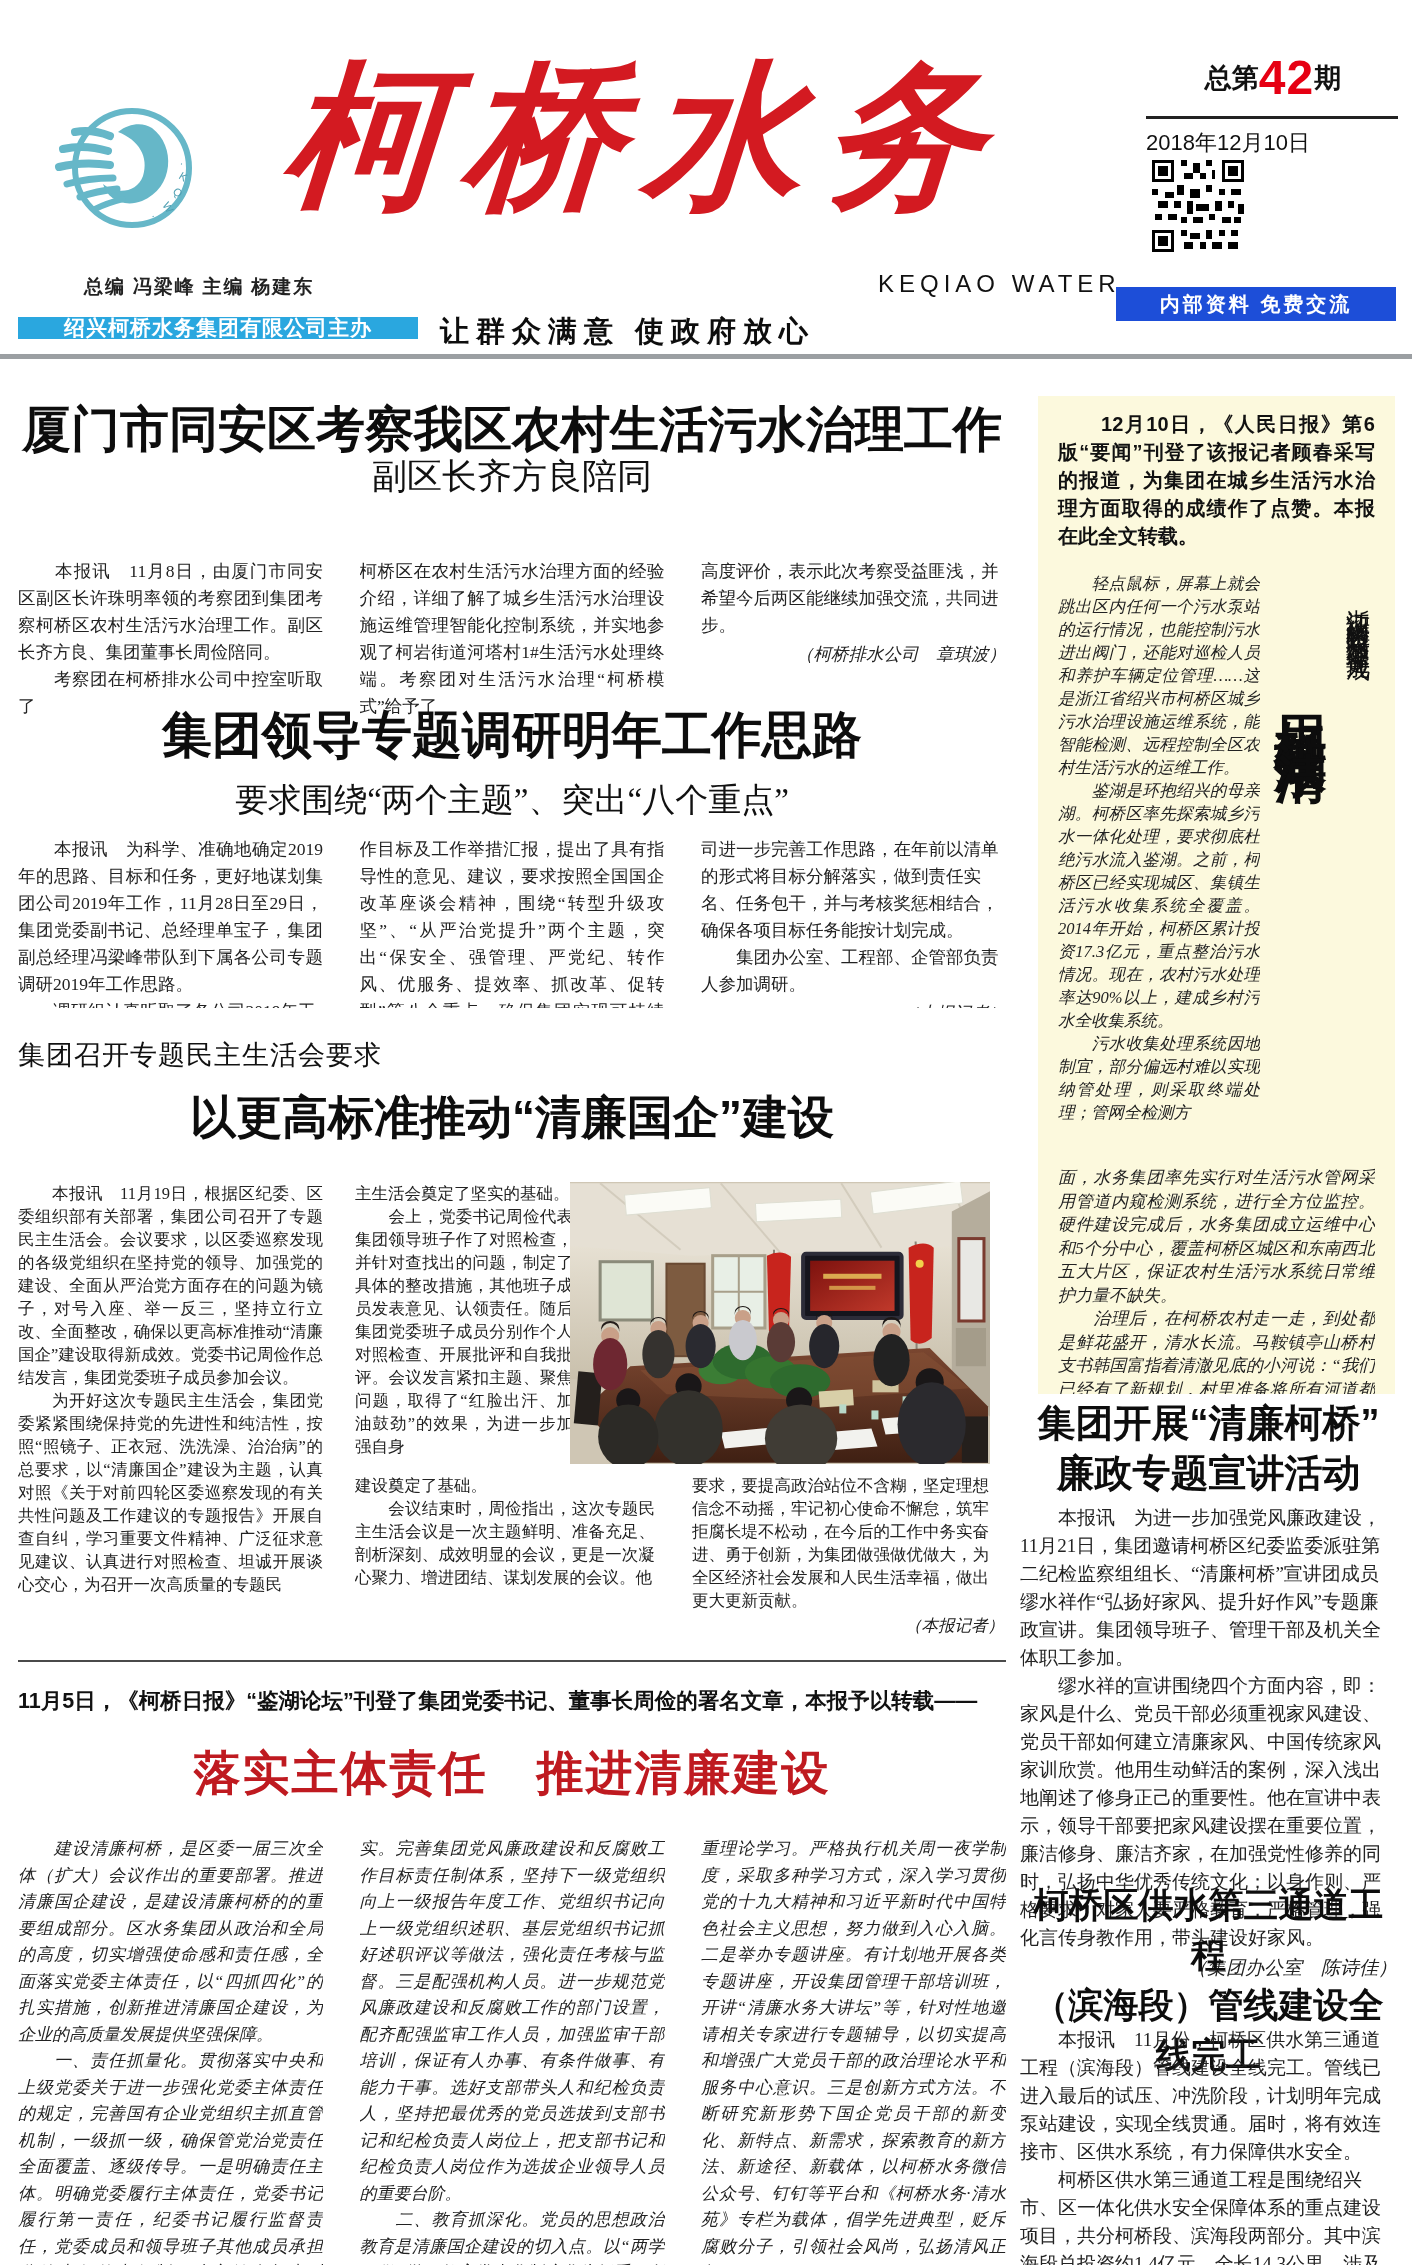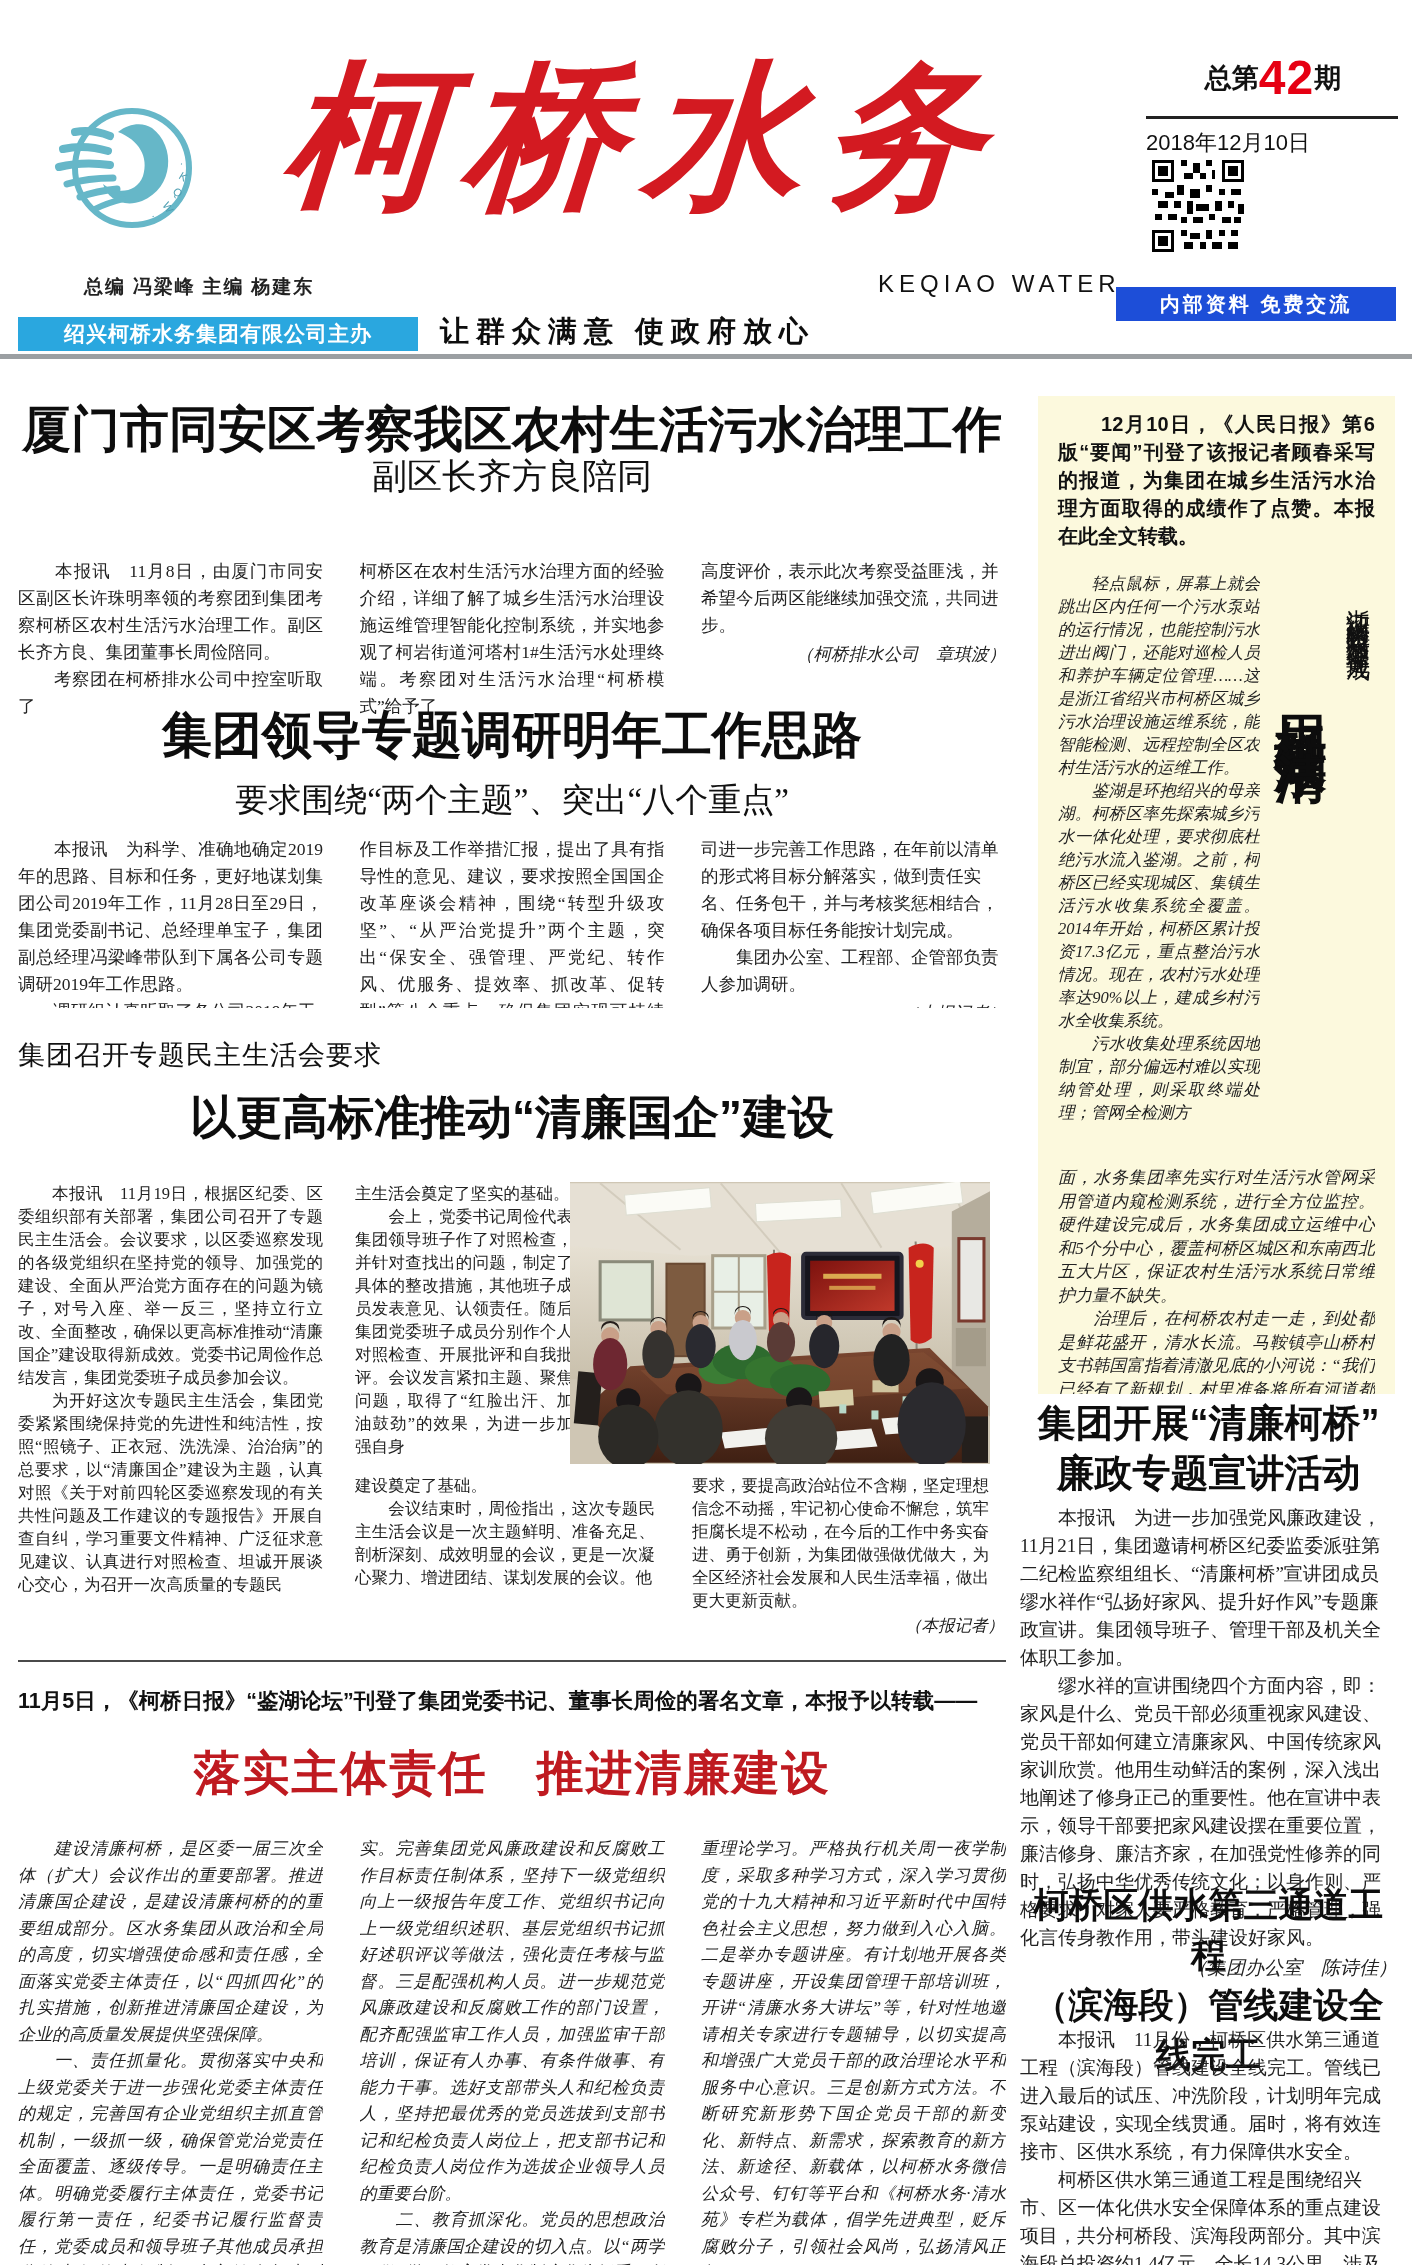--- a/index.html
+++ b/index.html
@@ -22,21 +22,21 @@
   .date-line{left:1146px;top:128px;width:252px;text-align:left;font-size:22px;
     font-family:"Liberation Sans",sans-serif;color:#111;}
   .qr{left:1152px;top:160px;width:92px;height:92px;}
   .staff-line{left:52px;top:274px;font-family:Liberation Serif, serif;font-size:19px;
     font-weight:700;color:#222;letter-spacing:2px;margin-left:32px;}
   .english-title{left:878px;top:270px;font-family:"Liberation Sans",sans-serif;font-size:24px;
     color:#111;letter-spacing:5px;}
   .badge{left:1116px;top:287px;width:280px;height:34px;background:#1d4ed8;color:#fff;
     font-family:"Liberation Sans",sans-serif;font-size:20px;font-weight:700;
     display:flex;align-items:center;justify-content:center;letter-spacing:3px;}
-  .orgbar{left:18px;top:317px;width:400px;height:34px;background:#2aa7df;color:#fff;
+  .orgbar{left:18px;top:317px;width:400px;height:22px;background:#2aa7df;color:#fff;
     font-family:"Liberation Sans",sans-serif;font-size:21px;font-weight:700;
     display:flex;align-items:center;justify-content:center;letter-spacing:1px;}
   .slogan{left:440px;top:312px;width:560px;font-family:"Liberation Sans",sans-serif;
     font-size:29px;font-weight:900;color:#0d0d0d;letter-spacing:7px;}
   .header-rule{left:0;top:354px;width:1412px;height:5px;background:#9b9fa2;}
 
   
   .main-col{left:18px;width:988px;}
   .headline{font-family:"Liberation Sans",sans-serif;font-weight:900;color:#0d0d0d;
     text-align:center;}

